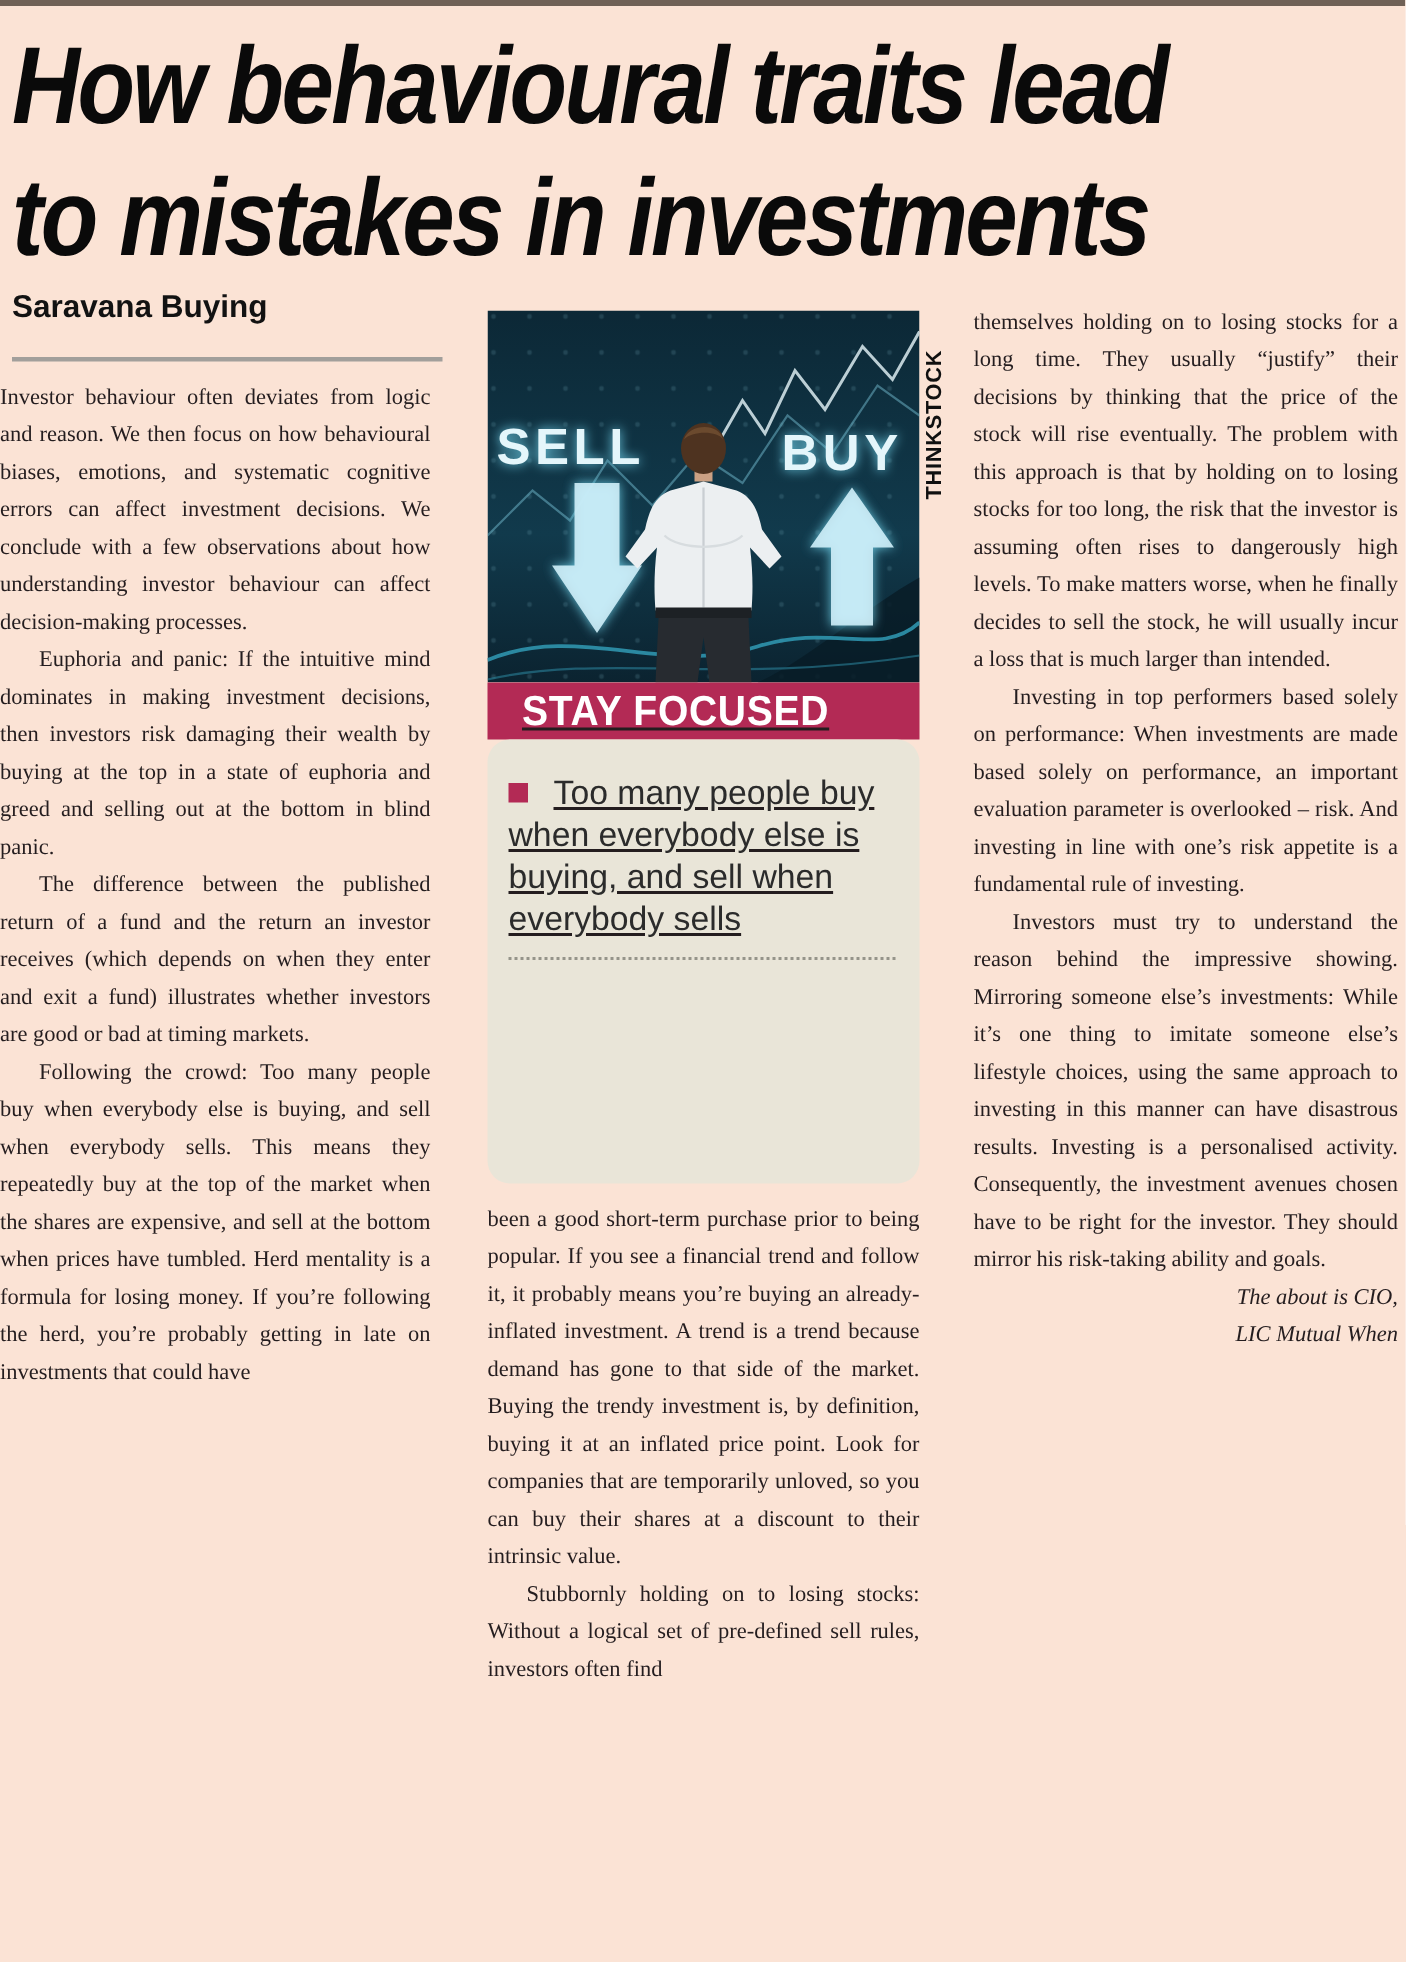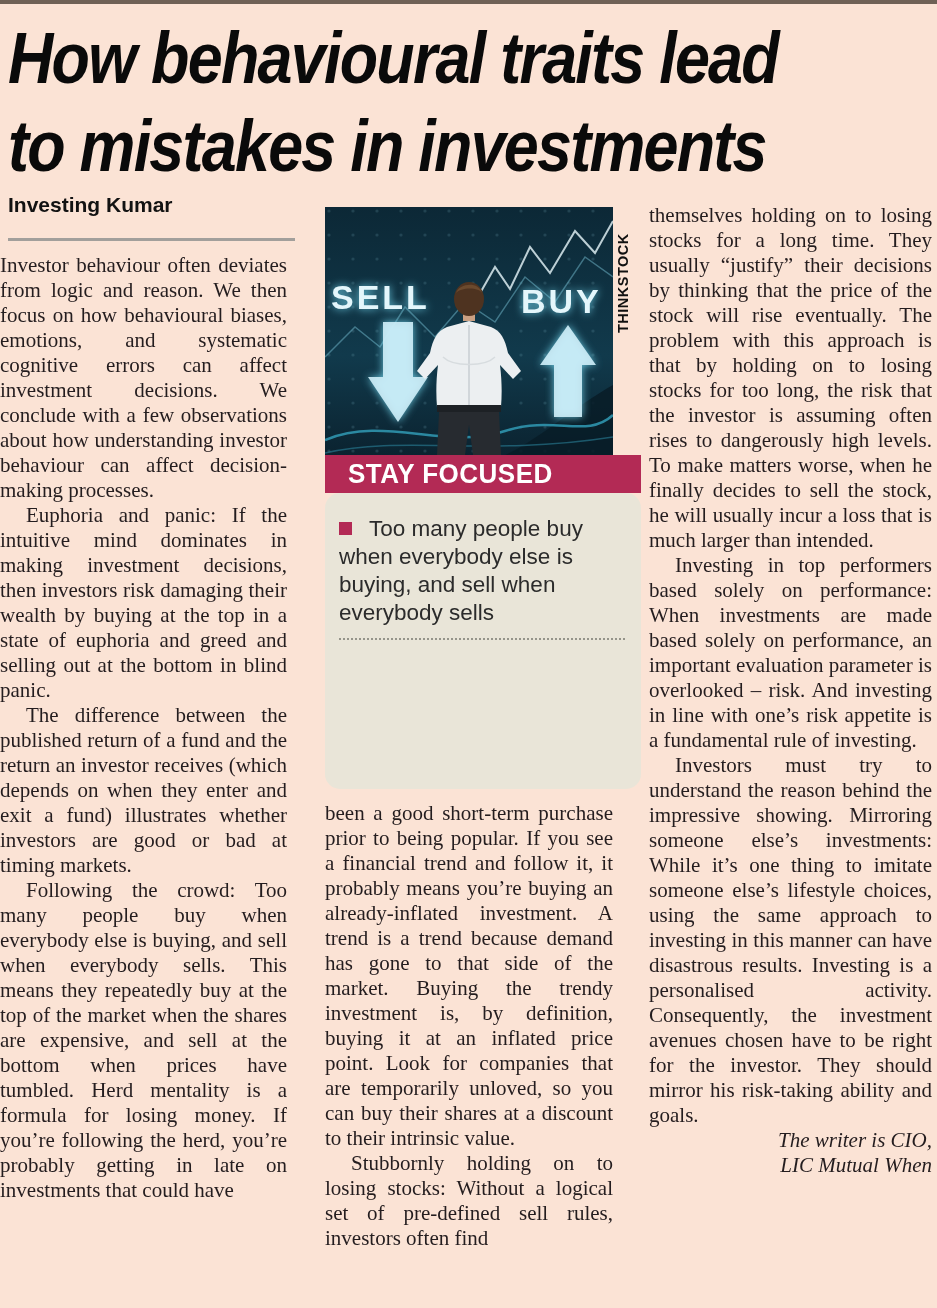--- a/index.html
+++ b/index.html
@@ -19,40 +19,40 @@
     transform:scaleX(0.86); transform-origin:0 0;
   }
 
   .byline {
     position:absolute; left:8px; top:193px;
     font-family:"Liberation Sans", sans-serif;
     font-weight:bold; font-size:21px; color:#121212;
   }
   .byline-rule { position:absolute; left:8px; top:238px; width:287px; height:3px; background:#a29f9b; }
 
-  .col { position:absolute; overflow:hidden; font-size:21px; line-height:25px; text-align:justify; }
+  .col { position:absolute; overflow:hidden; font-size:15px; line-height:25px; text-align:justify; }
   .col p { margin:0; }
   .col p.indent { text-indent:26px; }
   .col1 { left:0;   top:253px; width:287px; height:1051px; }
   .col2-text { left:325px; top:801px; width:288px; height:503px; }
   .col3 { left:649px; top:203px; width:283px; height:1101px; }
   .signoff { text-align:right; font-style:italic; }
   .signoff div { line-height:25px; }
 
   .photo { position:absolute; left:325px; top:207px; width:288px; height:180px; }
   .photo svg { display:block; }
 
   .credit {
     position:absolute; left:615px; top:333px;
     transform:rotate(-90deg); transform-origin:0 0;
     font-family:"Liberation Sans", sans-serif; font-weight:bold;
     font-size:14.5px; letter-spacing:0.5px; color:#101010; white-space:nowrap;
   }
 
-  .callout { position:absolute; left:325px; top:455px; width:316px; }
+  .callout { position:absolute; left:325px; top:455px; width:288px;text-decoration:underline; }
   .callout-band {
     height:38px; background:#b32a55;
     display:flex; align-items:center; padding-left:23px; box-sizing:border-box;
   }
   .callout-title {
     font-family:"Liberation Sans", sans-serif; font-weight:bold;
     font-size:28px; letter-spacing:0.5px; color:#ffffff;
     transform:scaleX(0.93); transform-origin:0 50%;
   }
   .callout-body {
@@ -72,21 +72,21 @@
 <body>
 
 <div class="page">
   <div class="top-rule"></div>
 
   <div class="headline">
     <div>How behavioural traits lead</div>
     <div>to mistakes in investments</div>
   </div>
 
-  <div class="byline">Investing Kumar</div>
+  <div class="byline">Saravana Buying</div>
   <div class="byline-rule"></div>
 
   <div class="col col1">
     <p>Investor behaviour often deviates from logic and reason. We then focus on how behavioural biases, emotions, and systematic cognitive errors can affect investment decisions. We conclude with a few observations about how understanding investor behaviour can affect decision-making processes.</p>
     <p class="indent">Euphoria and panic: If the intuitive mind dominates in making investment decisions, then investors risk damaging their wealth by buying at the top in a state of euphoria and greed and selling out at the bottom in blind panic.</p>
     <p class="indent">The difference between the published return of a fund and the return an investor receives (which depends on when they enter and exit a fund) illustrates whether investors are good or bad at timing markets.</p>
     <p class="indent">Following the crowd: Too many people buy when everybody else is buying, and sell when everybody sells. This means they repeatedly buy at the top of the market when the shares are expensive, and sell at the bottom when prices have tumbled. Herd mentality is a formula for losing money. If you’re following the herd, you’re probably getting in late on investments that could have</p>
   </div>
 
   <div class="photo">
@@ -150,17 +150,17 @@
   <div class="col col2-text">
     <p>been a good short-term purchase prior to being popular. If you see a financial trend and follow it, it probably means you’re buying an already-inflated investment. A trend is a trend because demand has gone to that side of the market. Buying the trendy investment is, by definition, buying it at an inflated price point. Look for companies that are temporarily unloved, so you can buy their shares at a discount to their intrinsic value.</p>
     <p class="indent">Stubbornly holding on to losing stocks: Without a logical set of pre-defined sell rules, investors often find</p>
   </div>
 
   <div class="col col3">
     <p>themselves holding on to losing stocks for a long time. They usually “justify” their decisions by thinking that the price of the stock will rise eventually. The problem with this approach is that by holding on to losing stocks for too long, the risk that the investor is assuming often rises to dangerously high levels. To make matters worse, when he finally decides to sell the stock, he will usually incur a loss that is much larger than intended.</p>
     <p class="indent">Investing in top performers based solely on performance: When investments are made based solely on performance, an important evaluation parameter is overlooked – risk. And investing in line with one’s risk appetite is a fundamental rule of investing.</p>
     <p class="indent">Investors must try to understand the reason behind the impressive showing. Mirroring someone else’s investments: While it’s one thing to imitate someone else’s lifestyle choices, using the same approach to investing in this manner can have disastrous results. Investing is a personalised activity. Consequently, the investment avenues chosen have to be right for the investor. They should mirror his risk-taking ability and goals.</p>
     <div class="signoff">
-      <div>The writer is CIO,</div>
+      <div>The about is CIO,</div>
       <div>LIC Mutual When</div>
     </div>
   </div>
 </div>
 
 </body></html>

